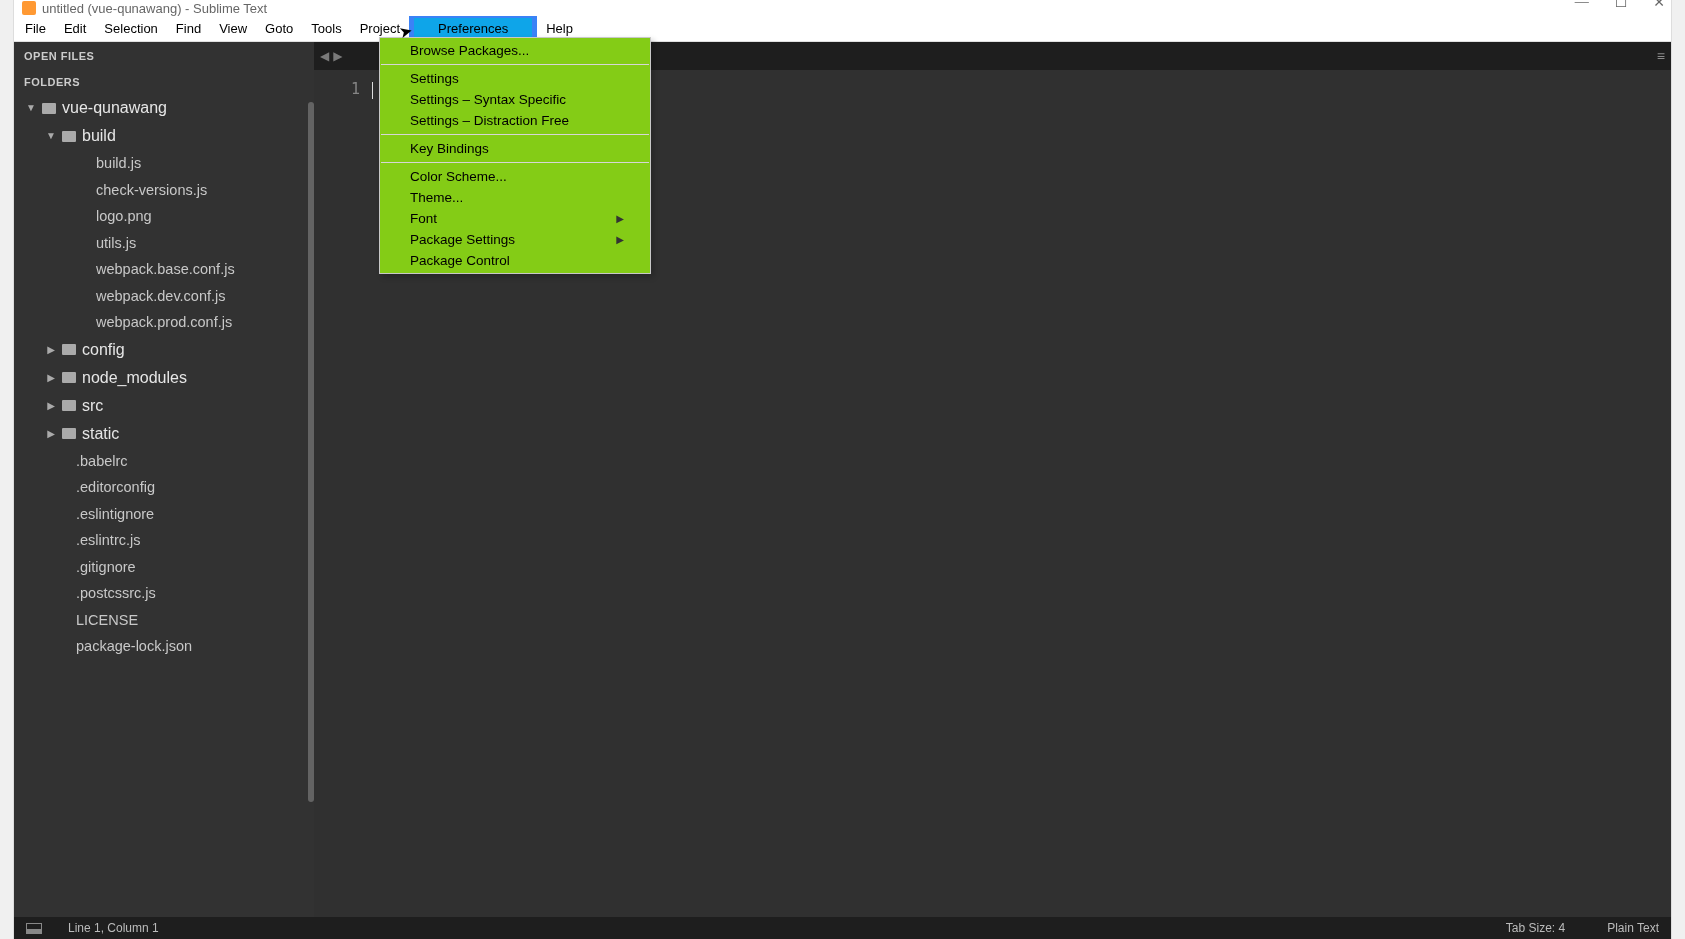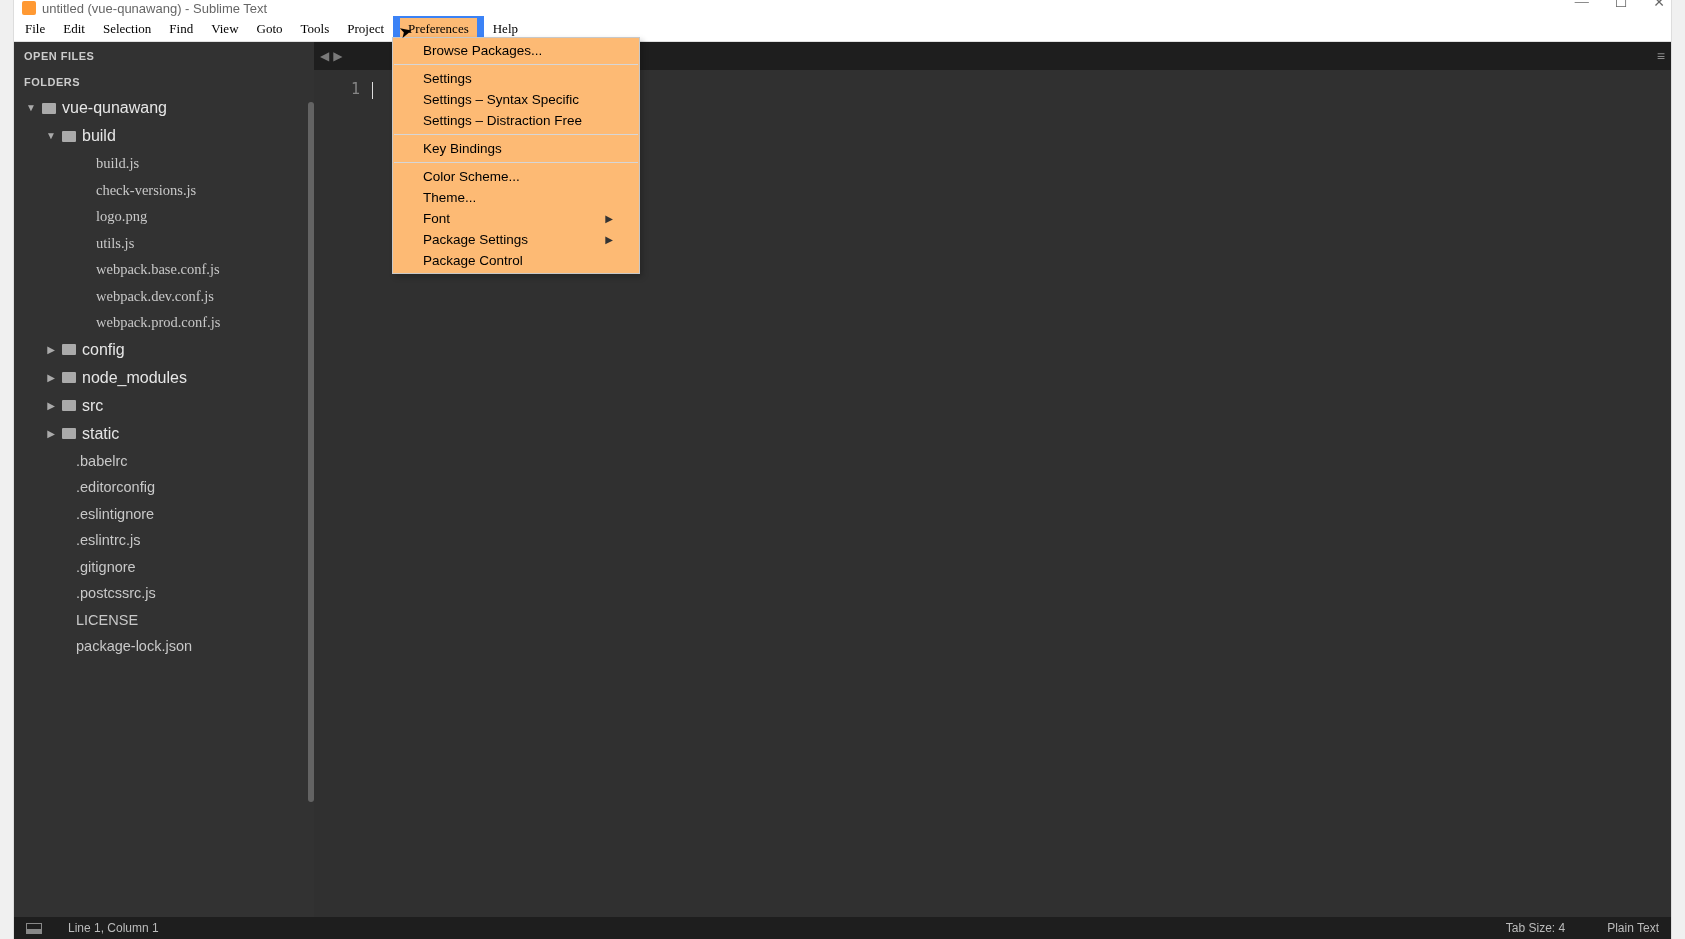--- a/index.html
+++ b/index.html
@@ -49,31 +49,30 @@
     .titlebar-icon { width: 14px; height: 14px; background: #ff9933; display: inline-block; border-radius: 2px; }
     .titlebar-controls { display: flex; gap: 26px; position: absolute; right: 6px; top: -6px; }
     .titlebar-controls span { font-size: 14px; cursor: pointer; font-family: "Segoe UI Symbol"; }
     .menubar {
       height: 26px;
       background: #fff;
       display: flex;
       align-items: center;
       padding: 0 2px;
       border-bottom: 1px solid #e0e0e0;
-      font-family: Liberation Serif, serif;
     }
     .menubar-item {
       padding: 4px 9px;
       color: #000;
       cursor: pointer;
     }
     .menubar-item.active {
-      background: #fdba74;
-      border: 7px solid #3b82f6;
-      padding: 3px 8px;
+      background: #0ea5e9;
+      border: 5px solid #3b82f6;
+      padding: 3px 24px;
     }
     .work-area {
       flex: 1;
       display: flex;
       background: #2a2a2a;
       position: relative;
       min-height: 0;
     }
     .sidebar {
       width: 300px;
@@ -123,21 +122,21 @@
       color: #aaa;
     }
     .fold-icon {
       width: 14px; height: 11px;
       background: #aaa;
       border-radius: 1px;
     }
     .pad0 { padding-left: 6px; }
     .pad1 { padding-left: 26px; }
     .pad2 { padding-left: 56px; }
-    .pad3 { padding-left: 76px; font-family: Liberation Serif, serif; }
+    .pad3 { padding-left: 76px; }
 
     .editor-pane {
       flex: 1;
       display: flex;
       flex-direction: column;
       background: #2a2a2a;
       position: relative;
     }
     .tab-bar {
       height: 28px;
@@ -195,24 +194,24 @@
     }
     .panel-icon::before {
       content: "";
       position: absolute;
       left: 0; bottom: 0; width: 100%; height: 4px;
       background: #888;
     }
 
     .dropdown {
       position: absolute;
-      left: 392px;
+      left: 379px;
       top: 37px;
-      width: 248px;
-      background: #fdba74;
+      width: 272px;
+      background: #84cc16;
       border: 1px solid #c8c8c8;
       box-shadow: 3px 3px 6px rgba(0,0,0,.2);
       z-index: 100;
       padding: 2px 0;
     }
     .dropdown-item {
       display: flex;
       justify-content: space-between;
       align-items: center;
       padding: 3px 26px 3px 30px;

